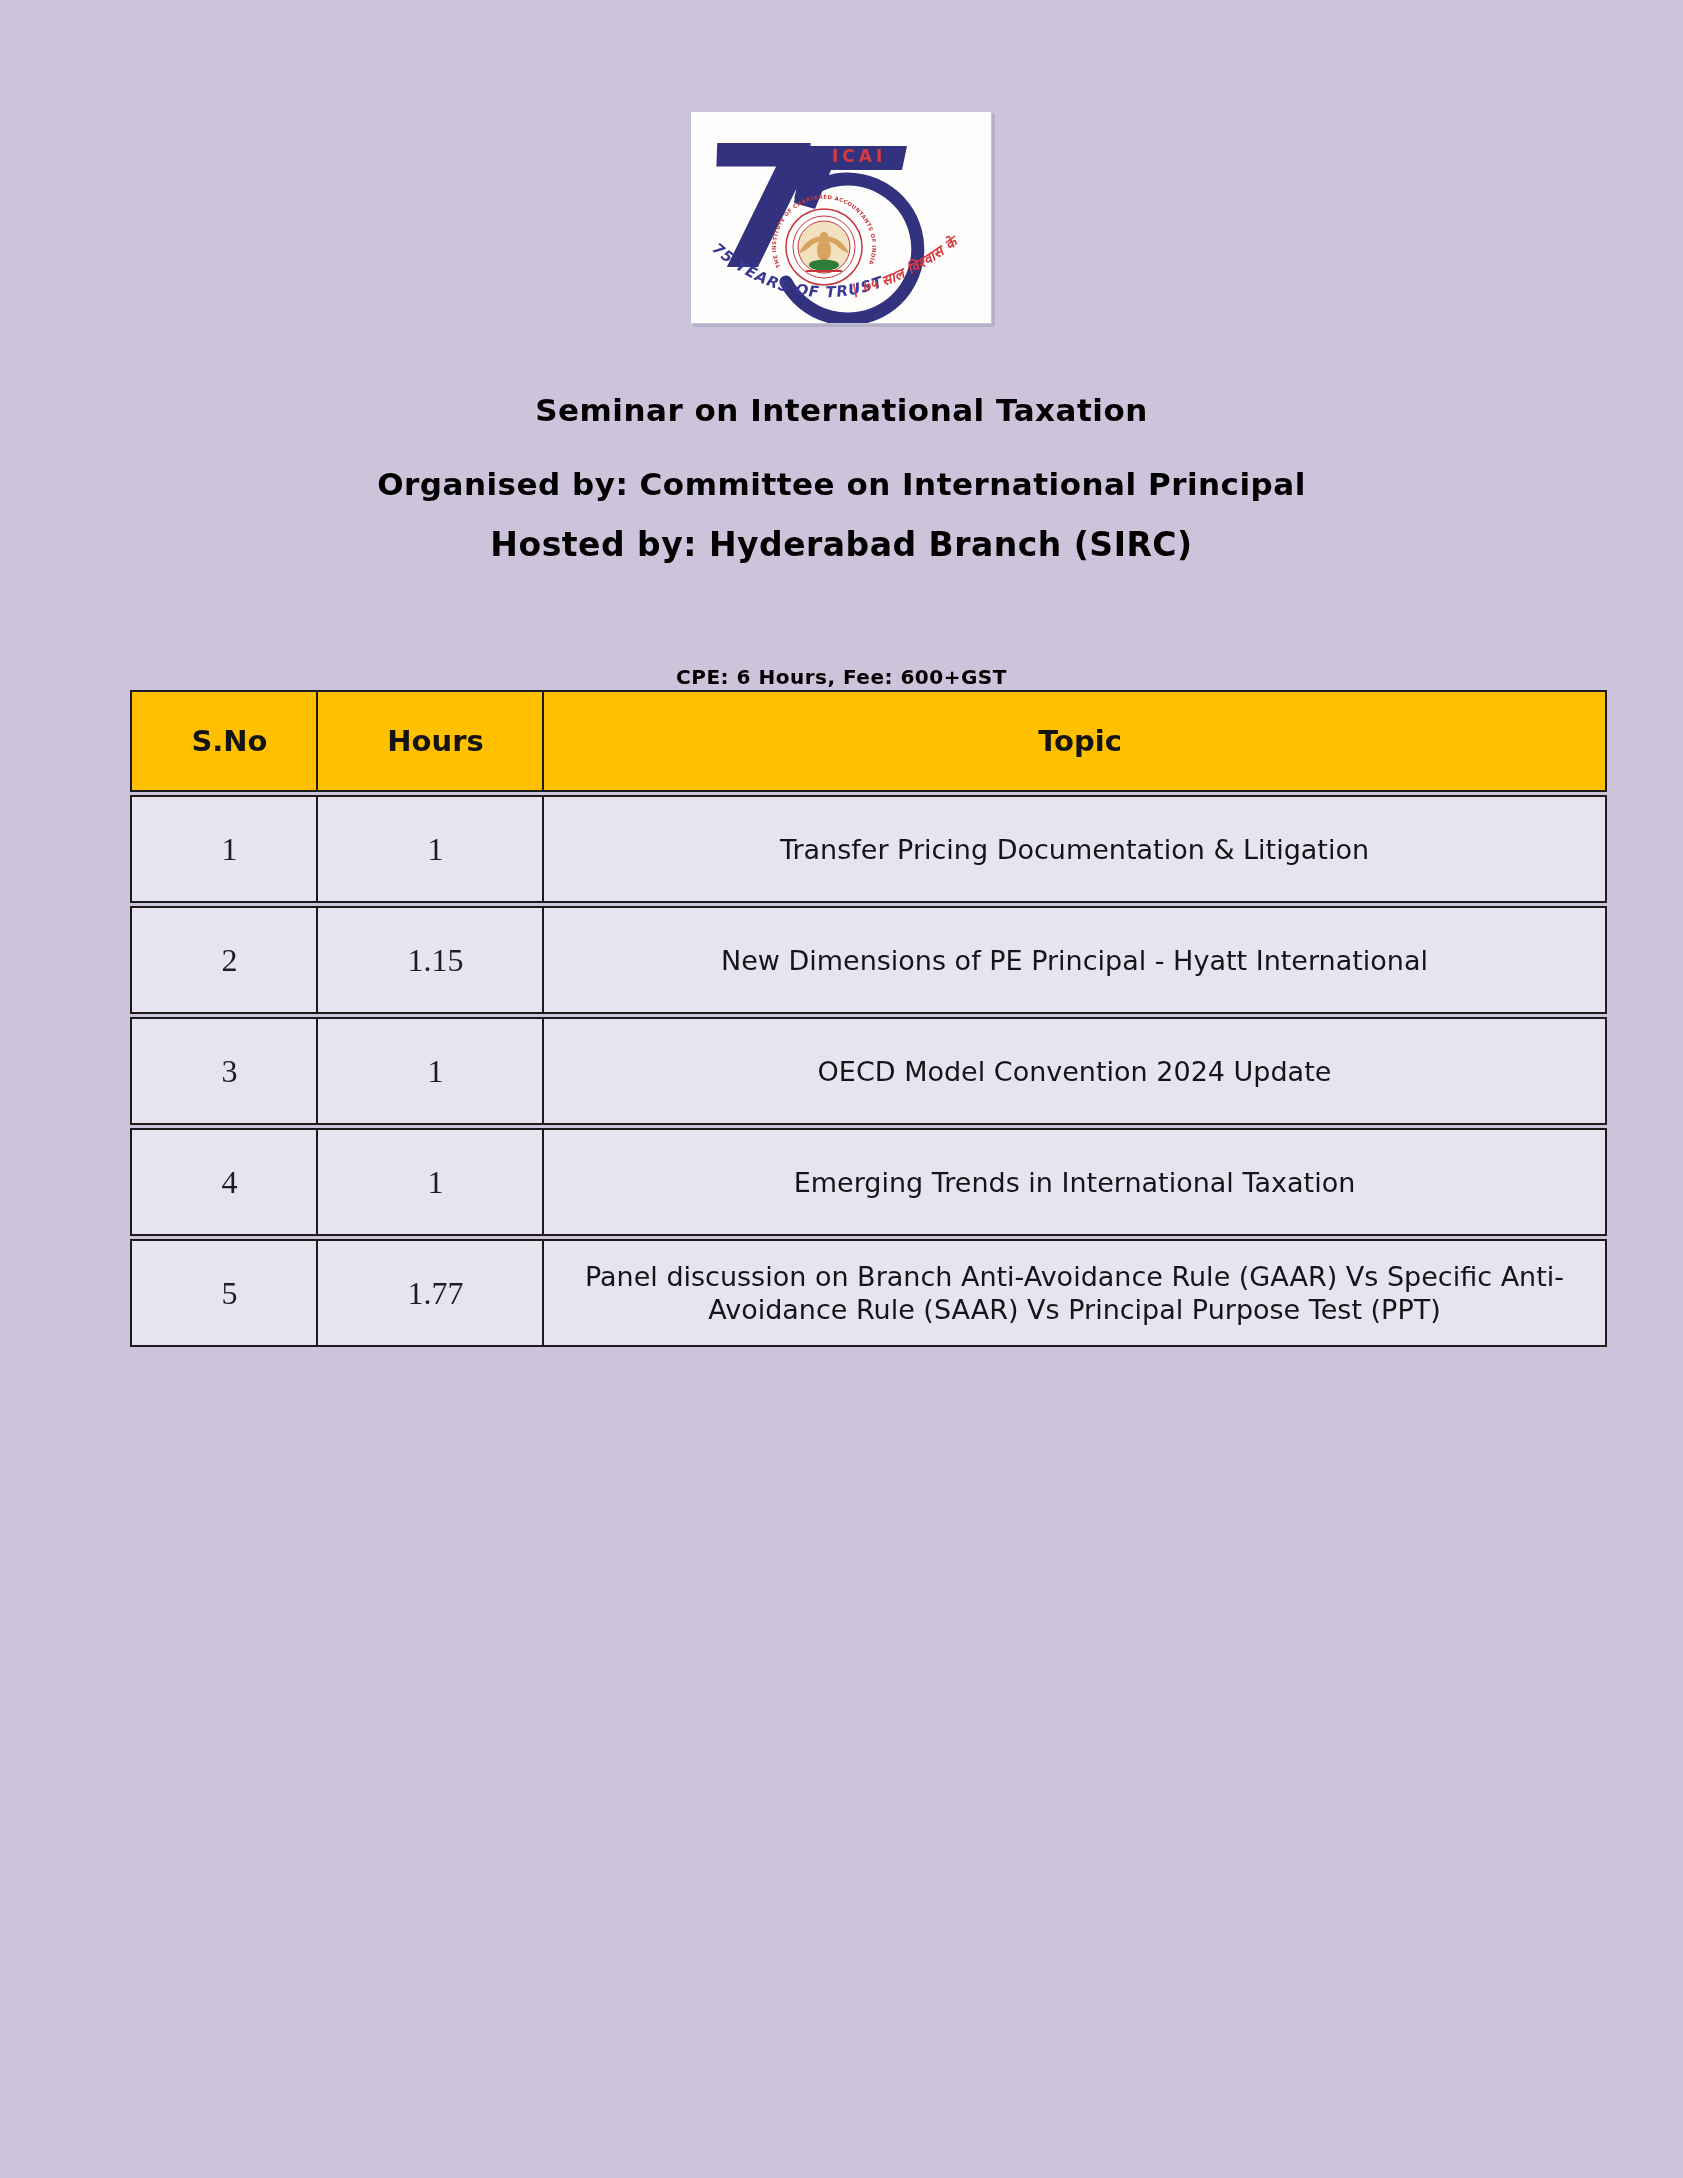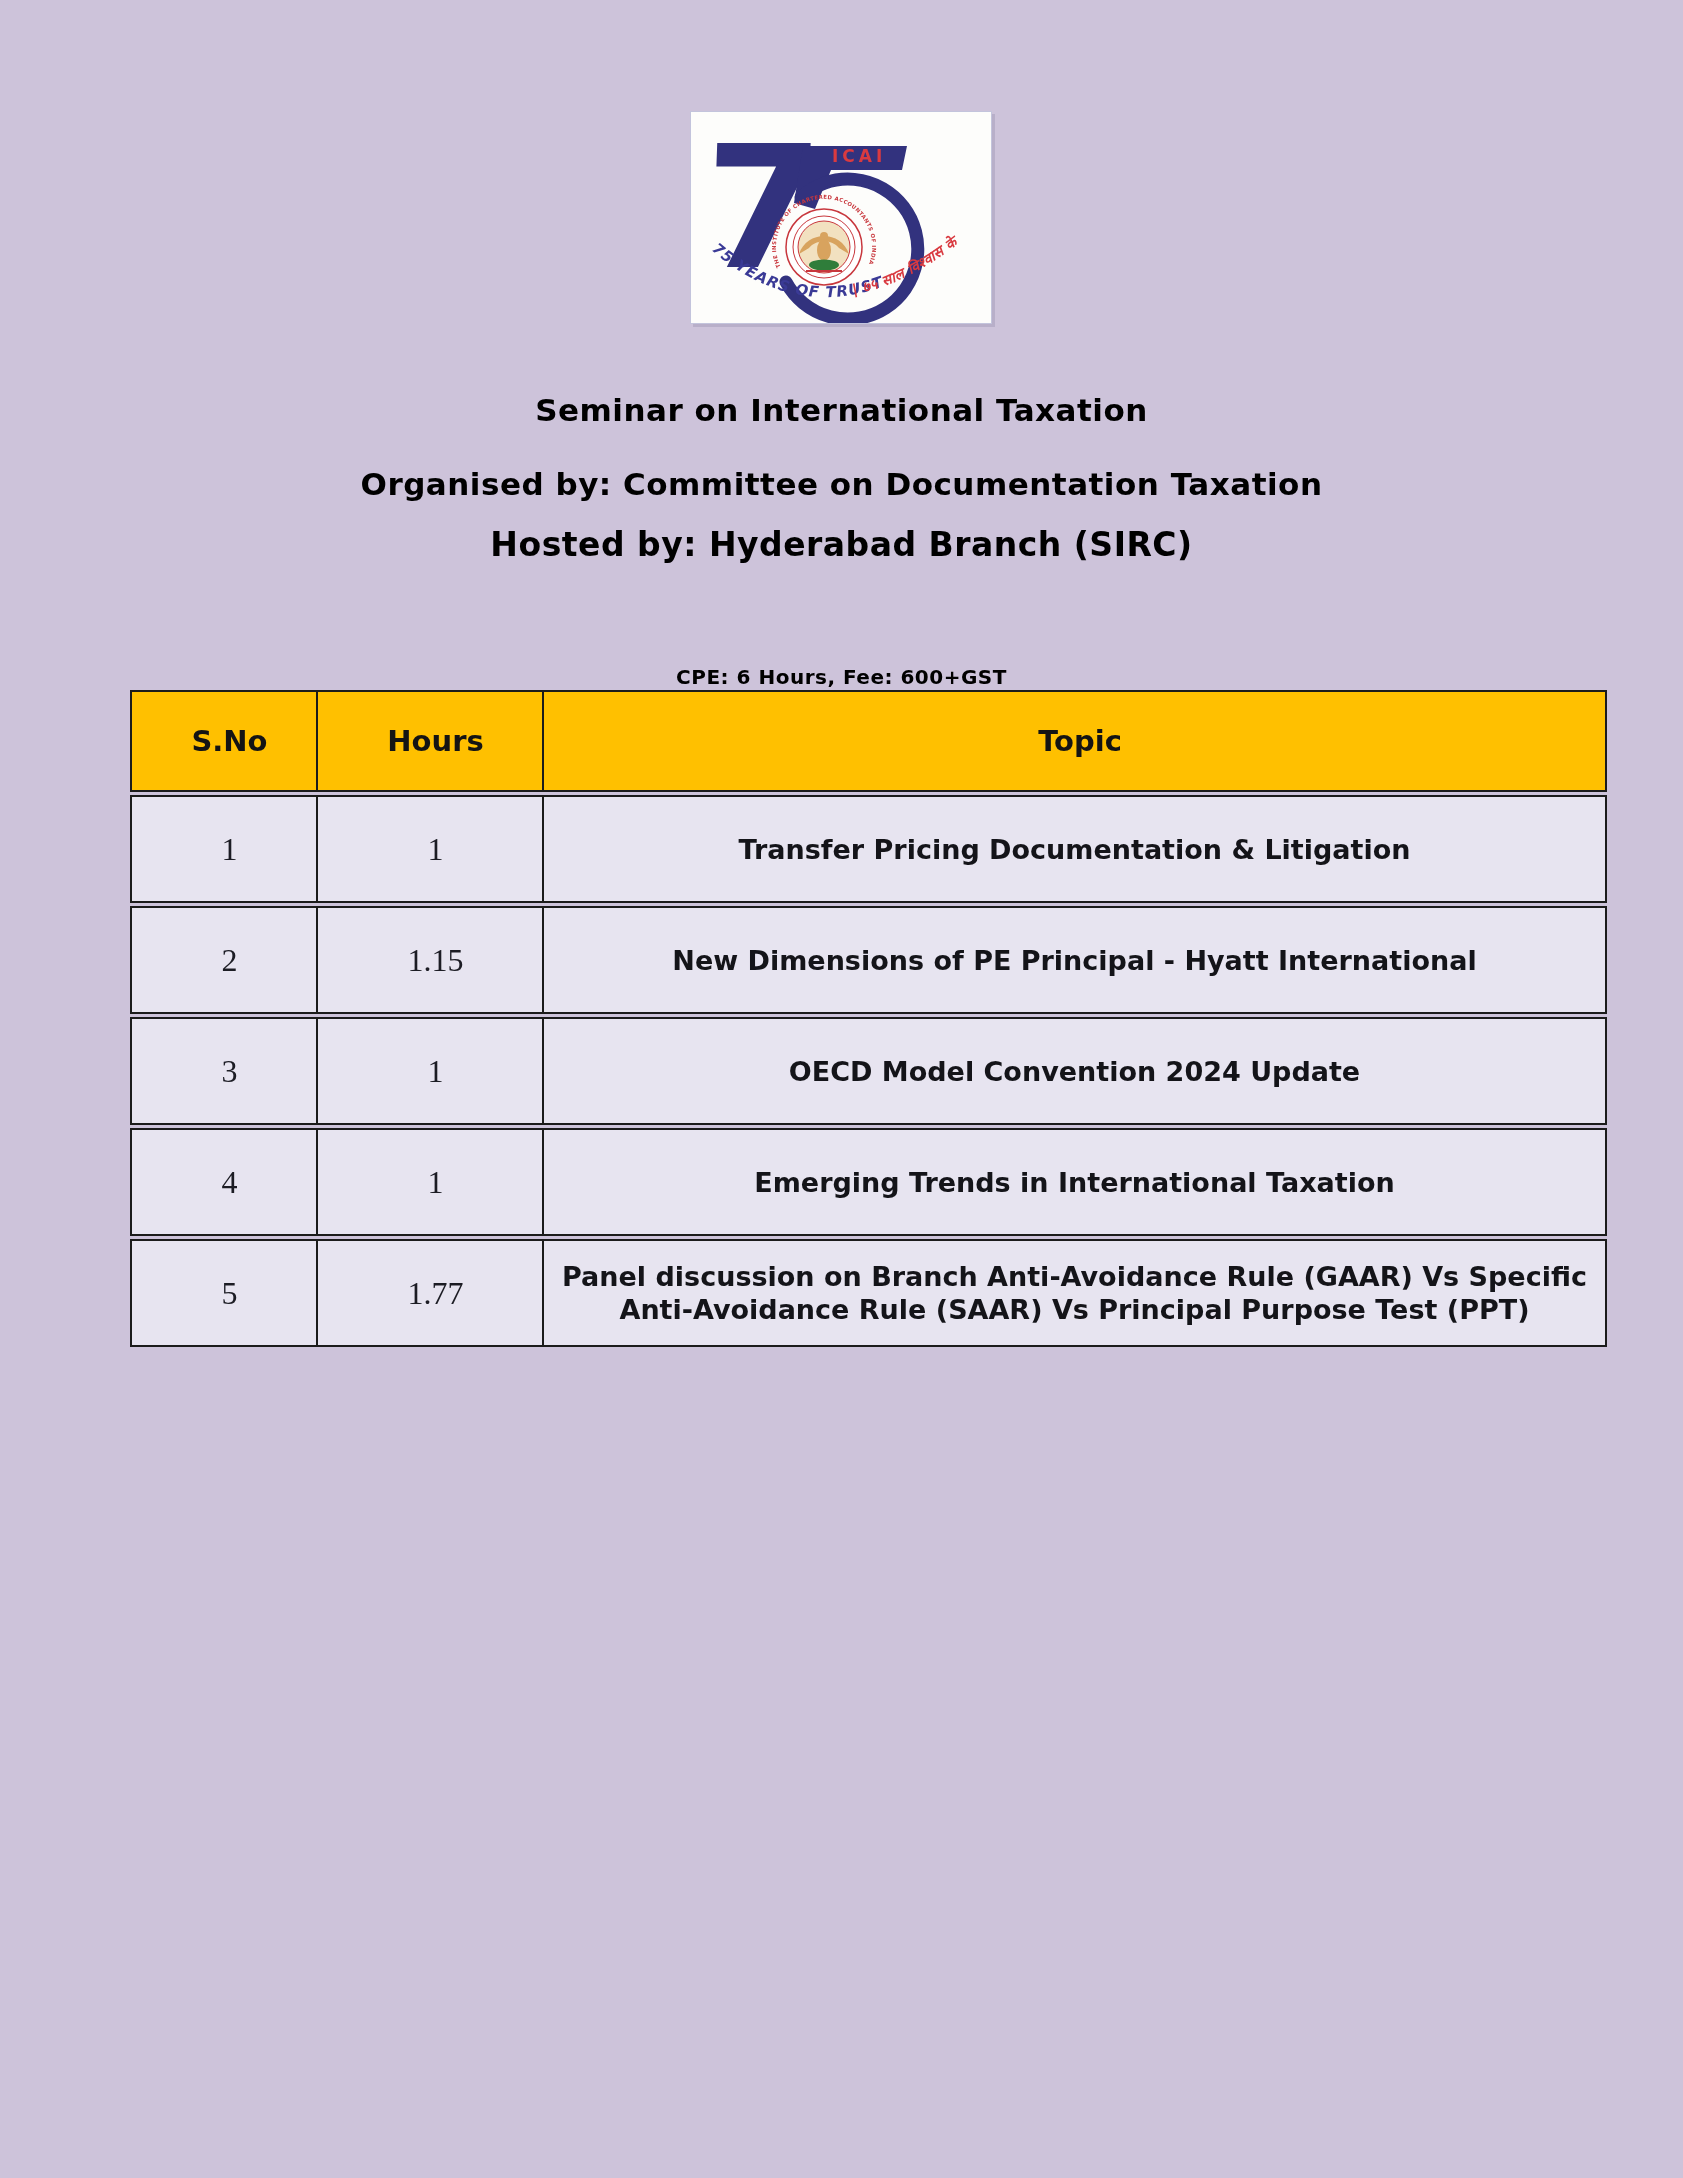--- a/index.html
+++ b/index.html
@@ -43,21 +43,21 @@
   th{
     background:#ffc000;height:96px;
     font-size:29px;font-weight:bold;color:#141414;
   }
   td{background:#e7e4f0;height:96px;}
   td.c-num{
     font-family:"Liberation Serif","DejaVu Serif",serif;
     font-size:32px;font-weight:normal;color:#1c1c24;
   }
   td.c-topic{
-    font-size:27px;font-weight:bold;color:#141419;
+    font-size:27px;font-weight:normal;color:#141419;
     line-height:33px;padding:4px 8px;
   }
   
   .lg-75{font-family:"DejaVu Sans","Liberation Sans",sans-serif;font-weight:bold;fill:#32327e;}
   .lg-icai{font-family:"DejaVu Sans",sans-serif;font-weight:bold;fill:#d93a40;letter-spacing:4px;font-size:17px;}
   .lg-ring{font-family:"DejaVu Sans",sans-serif;font-size:5.4px;fill:#c8373d;letter-spacing:.4px;font-weight:bold;}
   .lg-tag-blue{font-family:"DejaVu Sans",sans-serif;font-size:15px;font-weight:bold;font-style:italic;fill:#3a3a96;letter-spacing:1px;}
   .lg-tag-red{font-family:"DejaVu Sans",sans-serif;font-size:14px;font-weight:bold;font-style:italic;fill:#d93a40;letter-spacing:.5px;}
 </style>
 </head>
@@ -97,21 +97,21 @@
     <text class="lg-tag-blue">
       <textPath xlink:href="#taglineArc" href="#taglineArc" startOffset="1%">75 YEARS OF TRUST</textPath>
     </text>
     <text class="lg-tag-red">
       <textPath xlink:href="#taglineArc" href="#taglineArc" startOffset="56%">| ७५ साल विश्वास के</textPath>
     </text>
   </svg>
 </div>
 
 <div class="heading h-title">Seminar on International Taxation</div>
-<div class="heading h-org">Organised by: Committee on Documentation Taxation</div>
+<div class="heading h-org">Organised by: Committee on International Principal</div>
 <div class="heading h-host">Hosted by: Hyderabad Branch (SIRC)</div>
 <div class="heading h-cpe">CPE: 6 Hours, Fee: 600+GST</div>
 
 <table class="schedule">
   <colgroup>
     <col style="width:188px">
     <col style="width:226px">
     <col style="width:1063px">
   </colgroup>
   <thead>

